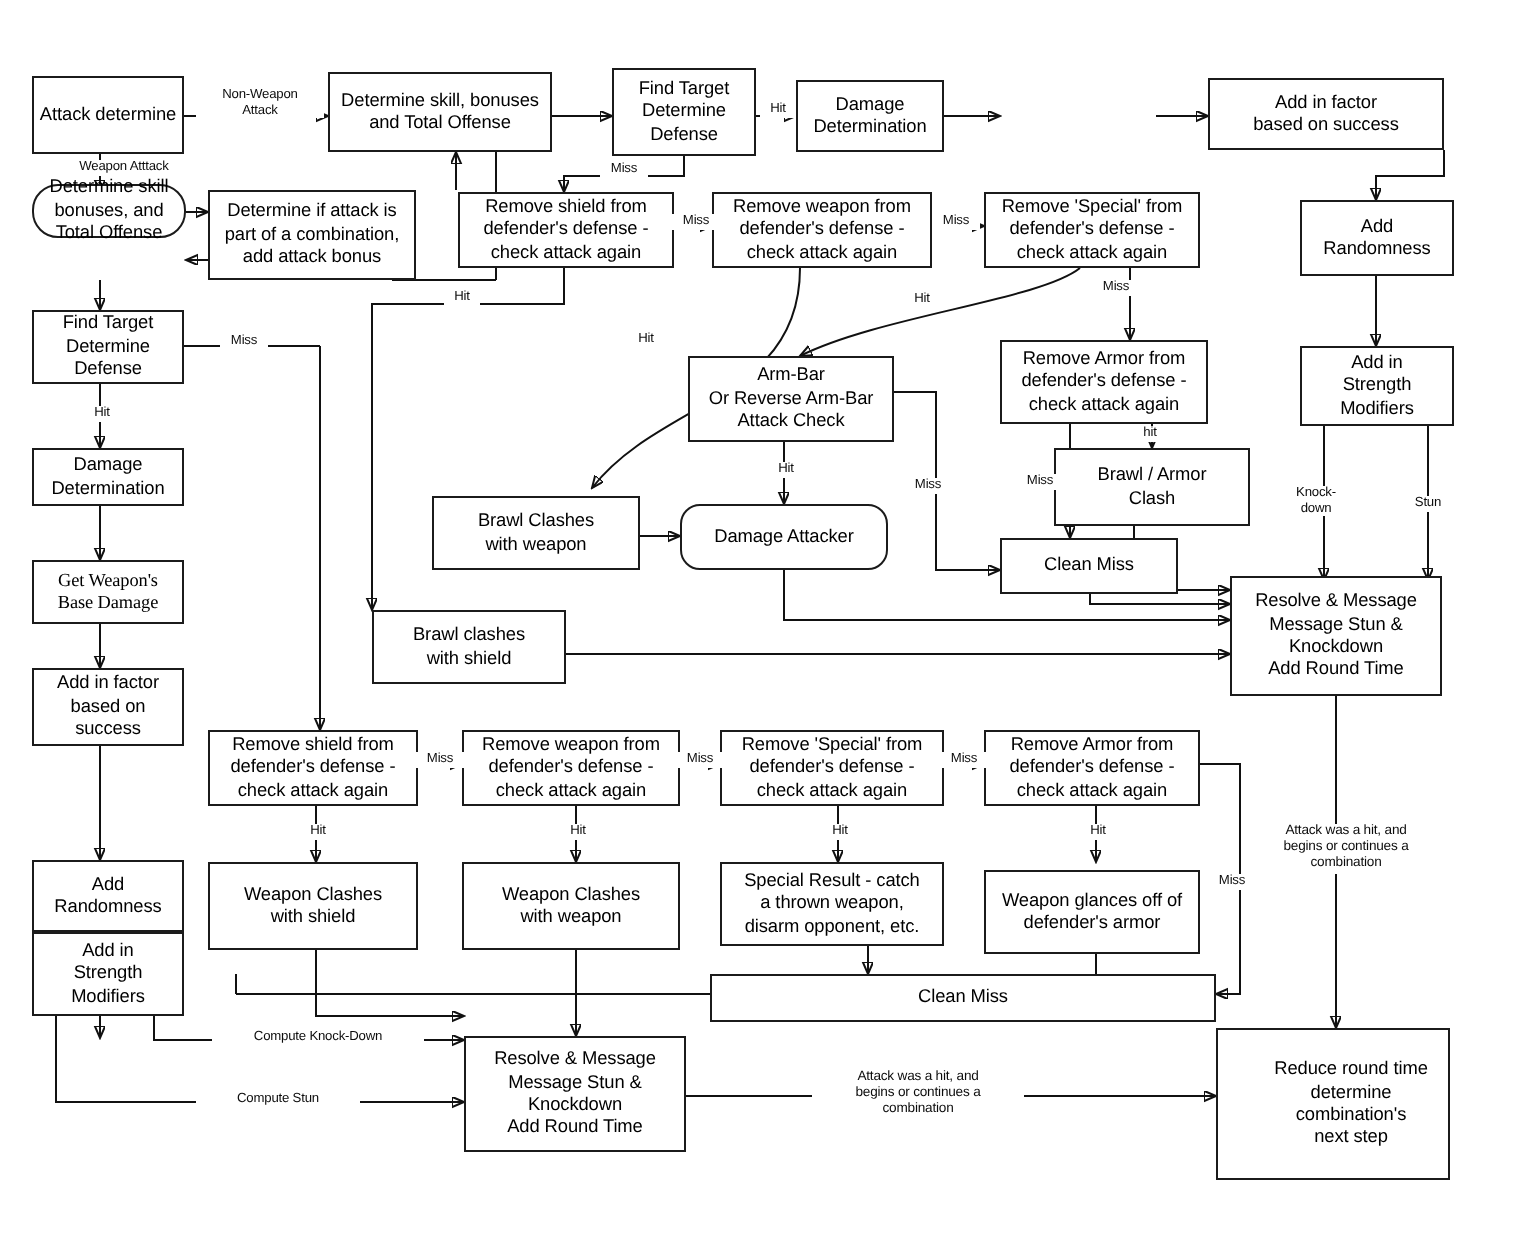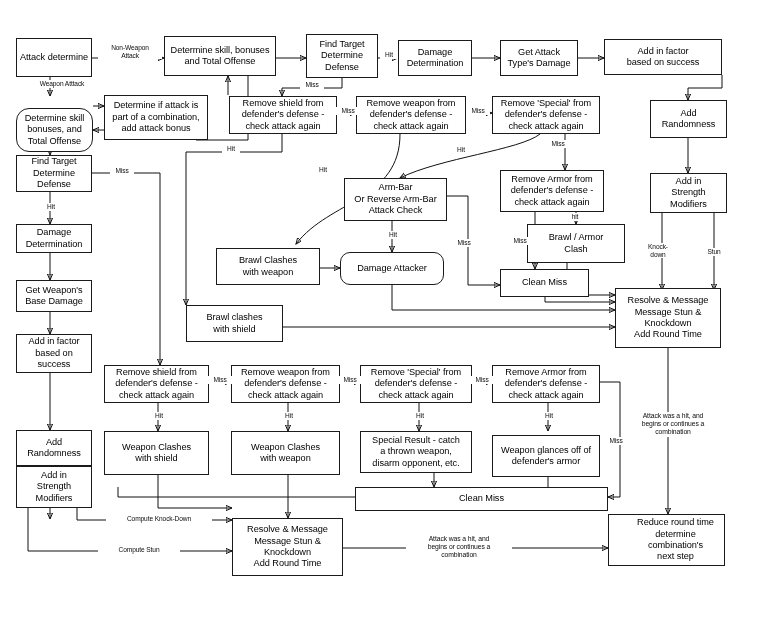--- a/index.html
+++ b/index.html
@@ -166,31 +166,29 @@
   </svg>
 
   <div class="node" style="left:16px;top:38px;width:76px;height:39px;">Attack determine</div>
   <div class="node" style="left:164px;top:36px;width:112px;height:40px;">Determine skill, bonuses
 and Total Offense</div>
   <div class="node" style="left:306px;top:34px;width:72px;height:44px;">Find Target
 Determine
 Defense</div>
   <div class="node" style="left:398px;top:40px;width:74px;height:36px;">Damage
 Determination</div>
-  <div class="node" style="left:500px;top:40px;width:78px;height:36px;">Get Attack
-Type's Damage</div>
   <div class="node" style="left:604px;top:39px;width:118px;height:36px;">Add in factor
 based on success</div>
   <div class="node" style="left:650px;top:100px;width:77px;height:38px;">Add
 Randomness</div>
   <div class="node" style="left:650px;top:173px;width:77px;height:40px;">Add in
 Strength
 Modifiers</div>
 
-  <div class="node" style="left:16px;top:108px;width:77px;height:44px;border-radius:13px;">Determine skill
+  <div class="node" style="left:16px;top:92px;width:77px;height:27px;border-radius:13px;">Determine skill
 bonuses, and
 Total Offense</div>
   <div class="node" style="left:104px;top:95px;width:104px;height:45px;">Determine if attack is
 part of a combination,
 add attack bonus</div>
 
   <div class="node" style="left:229px;top:96px;width:108px;height:38px;">Remove shield from
 defender's defense -
 check attack again</div>
   <div class="node" style="left:356px;top:96px;width:110px;height:38px;">Remove weapon from
@@ -201,21 +199,21 @@
 check attack again</div>
   <div class="node" style="left:500px;top:170px;width:104px;height:42px;">Remove Armor from
 defender's defense -
 check attack again</div>
 
   <div class="node" style="left:16px;top:155px;width:76px;height:37px;">Find Target
 Determine
 Defense</div>
   <div class="node" style="left:16px;top:224px;width:76px;height:29px;">Damage
 Determination</div>
-  <div class="node" style="left:16px;top:280px;width:76px;height:32px;">Get Weapon's
+  <div class="node" style="left:16px;top:280px;width:76px;height:32px;font-family:Liberation Serif, serif;">Get Weapon's
 Base Damage</div>
   <div class="node" style="left:16px;top:334px;width:76px;height:39px;">Add in factor
 based on
 success</div>
   <div class="node" style="left:16px;top:430px;width:76px;height:36px;">Add
 Randomness</div>
   <div class="node" style="left:16px;top:466px;width:76px;height:42px;">Add in
 Strength
 Modifiers</div>
 
@@ -256,21 +254,21 @@
 a thrown weapon,
 disarm opponent, etc.</div>
   <div class="node" style="left:492px;top:435px;width:108px;height:42px;">Weapon glances off of
 defender's armor</div>
 
   <div class="node" style="left:355px;top:487px;width:253px;height:24px;">Clean Miss</div>
   <div class="node" style="left:232px;top:518px;width:111px;height:58px;">Resolve &amp; Message
 Message Stun &amp;
 Knockdown
 Add Round Time</div>
-  <div class="node" style="left:608px;top:514px;width:117px;height:52px;padding-left:20px;">Reduce round time
+  <div class="node" style="left:608px;top:514px;width:117px;height:76px;padding-left:20px;">Reduce round time
 determine combination's
 next step</div>
 
   <div class="edgelabel" style="left:98px;top:44px;width:62px;">Non-Weapon
 Attack</div>
   <div class="edgelabel" style="left:22px;top:80px;width:78px;">Weapon Atttack</div>
   <div class="edgelabel" style="left:380px;top:51px;width:16px;">Hit</div>
   <div class="edgelabel" style="left:300px;top:81px;width:22px;">Miss</div>
   <div class="edgelabel" style="left:336px;top:107px;width:22px;">Miss</div>
   <div class="edgelabel" style="left:466px;top:107px;width:22px;">Miss</div>

